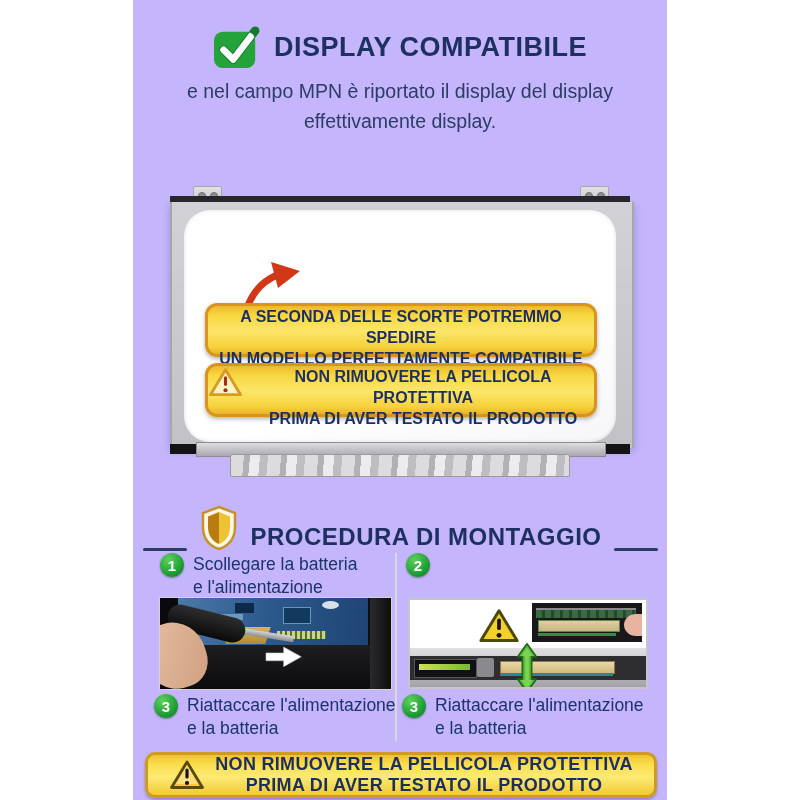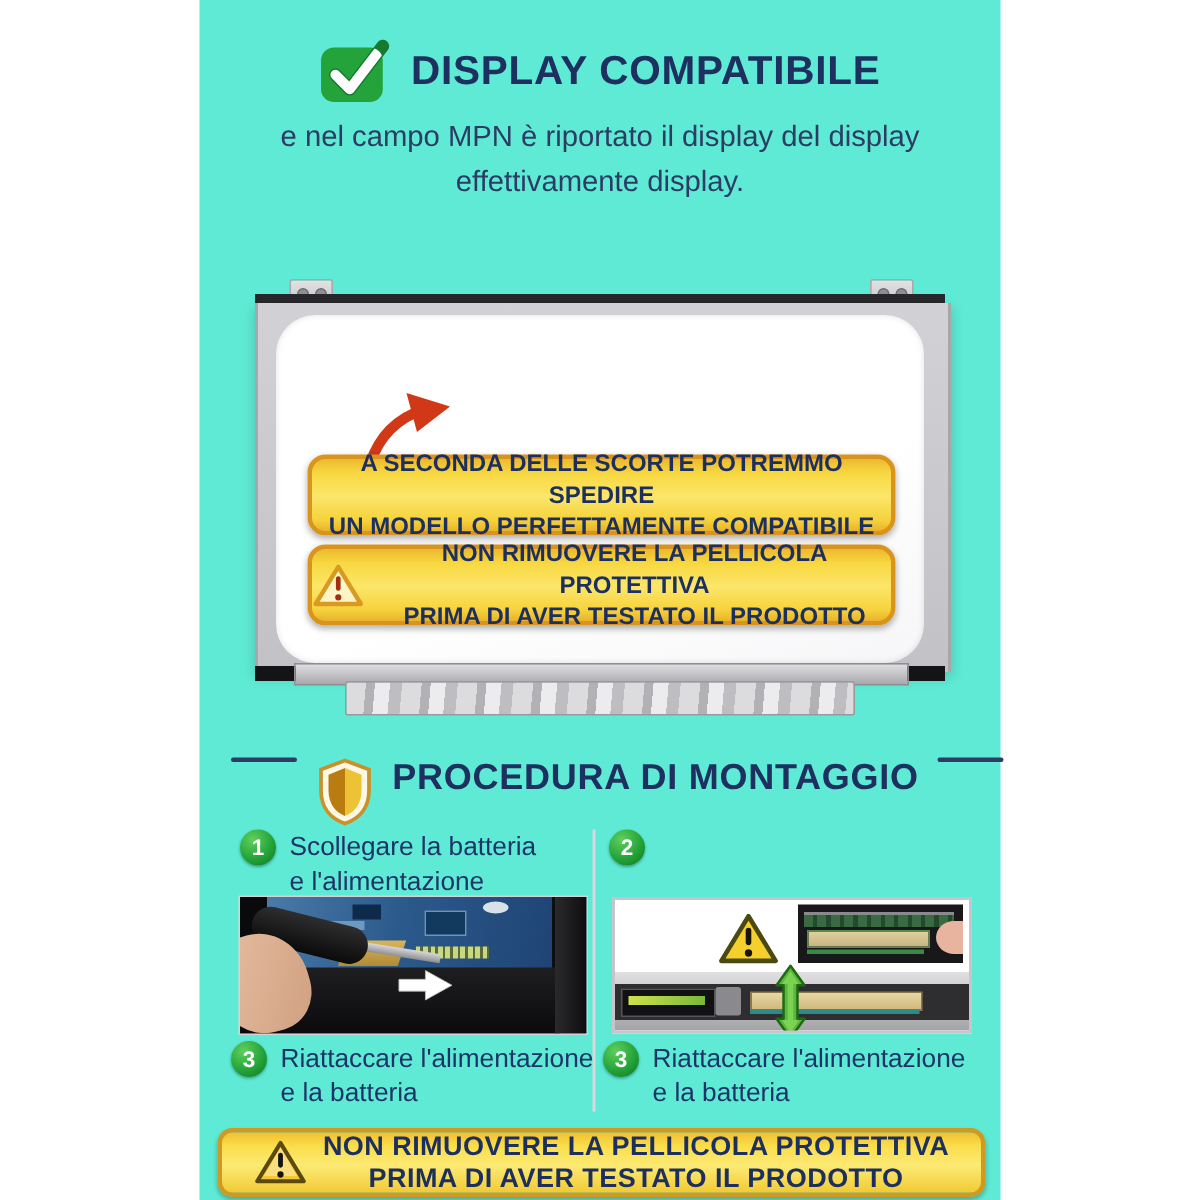--- a/index.html
+++ b/index.html
@@ -1,41 +1,41 @@
 <!DOCTYPE html>
 <html><head>
 <meta charset="utf-8">
 <style>
   html,body{margin:0;padding:0;}
   body{width:800px;height:800px;background:#ffffff;font-family:"Liberation Sans",sans-serif;overflow:hidden;position:relative;}
-  .content{position:absolute;left:133px;top:0;width:534px;height:800px;background:#5eead4;}
+  .content{position:absolute;left:133px;top:0;width:534px;height:800px;background:#c4b5fd;}
 
   
   .title-row{position:absolute;top:25px;left:0;width:100%;display:flex;align-items:center;justify-content:center;gap:13px;}
   .page-title{font-size:27px;font-weight:bold;color:#1d3060;letter-spacing:.5px;}
   .intro{position:absolute;top:76px;left:0;width:100%;text-align:center;font-size:19.5px;color:#2c3c64;line-height:30px;}
 
   
   .panel{position:absolute;left:37px;top:186px;width:460px;height:292px;}
   .bracket{position:absolute;top:0;width:27px;height:17px;background:linear-gradient(180deg,#e2e2e4,#c6c6ca);border:1px solid #a9a9ad;border-radius:2px;display:flex;align-items:center;justify-content:center;gap:4px;}
   .bracket .hole{width:6px;height:6px;border-radius:50%;background:#8e8e94;border:1px solid #6e6e74;}
   .bracket.bl{left:23px;} .bracket.br{left:410px;}
   .top-strip{position:absolute;left:0;top:10px;width:100%;height:7px;background:#28282c;}
   .panel-body{position:absolute;left:0;top:16px;width:100%;height:246px;background:linear-gradient(180deg,#d2d2d6,#c2c2c6);border-left:2px solid #a7a7ab;border-right:2px solid #a7a7ab;box-shadow:0 3px 8px rgba(0,0,0,.18);}
   .screen{position:absolute;left:14px;top:24px;width:432px;height:232px;background:linear-gradient(160deg,#ffffff 60%,#f6f6f8);border-radius:26px;box-shadow:inset 0 0 4px rgba(0,0,0,.12);}
   .red-arrow{position:absolute;left:62px;top:76px;width:72px;height:56px;}
-  .ylabel{position:absolute;left:35px;width:392px;height:54px;box-sizing:border-box;background:linear-gradient(180deg,#ecb92e 0%,#f8d841 20%,#fce66a 52%,#f6d23c 85%,#e8b32a 100%);border:3px solid #d8941c;border-radius:12px;box-shadow:0 2px 4px rgba(0,0,0,.3);display:flex;align-items:center;justify-content:center;gap:9px;}
+  .ylabel{position:absolute;left:35px;width:392px;height:54px;box-sizing:border-box;background:linear-gradient(180deg,#ecb92e 0%,#f8d841 20%,#fce66a 52%,#f6d23c 85%,#e8b32a 100%);border:3px solid #d8941c;border-radius:12px;box-shadow:0 2px 4px rgba(0,0,0,.3);display:flex;justify-content:center;gap:9px;}
   .ylabel .ytext{text-align:center;font-size:16px;font-weight:bold;color:#1c2f5e;line-height:21px;}
   .label1{top:117px;} .label2{top:177px;}
   .bottom-strip{position:absolute;left:0;top:258px;width:100%;height:10px;background:#141416;}
   .bottom-bar{position:absolute;left:26px;top:256px;width:408px;height:13px;background:linear-gradient(180deg,#dedee1,#a9a9ad);border:1px solid #8e8e92;}
   .foil{position:absolute;left:60px;top:268px;width:338px;height:21px;border:1px solid #9a9a9e;border-radius:2px;background:repeating-linear-gradient(95deg,#dcdcde 0 13px,#b2b2b6 13px 19px,#ececee 19px 29px,#bebec2 29px 37px);}
 
   
-  .proc-header{position:absolute;top:505px;left:0;width:100%;display:flex;align-items:flex-start;justify-content:center;gap:12px;padding-left:11px;}
+  .proc-header{position:absolute;top:505px;left:0;width:100%;display:flex;align-items:flex-end;justify-content:center;gap:12px;}
   .hline{width:44px;height:3px;background:#2c3c64;border-radius:2px;}
   .proc-title{font-size:24px;font-weight:bold;color:#1d3060;letter-spacing:.5px;}
 
   
   .step{position:absolute;display:flex;align-items:flex-start;gap:9px;}
   .num{width:24px;height:24px;border-radius:50%;background:radial-gradient(circle at 35% 28%,#5ecf5e,#1e9e34 62%,#137226);color:#fff;font-size:15px;font-weight:bold;display:flex;align-items:center;justify-content:center;flex:0 0 auto;box-shadow:0 1px 2px rgba(0,0,0,.35);}
   .steptext{font-size:17.5px;font-weight:normal;color:#1c3468;line-height:23px;}
   .s1{left:27px;top:553px;} .s2{left:273px;top:553px;}
   .s3a{left:21px;top:694px;} .s3b{left:269px;top:694px;}
   .vdivider{position:absolute;left:262px;top:553px;width:2px;height:188px;background:#d8d8dd;}

